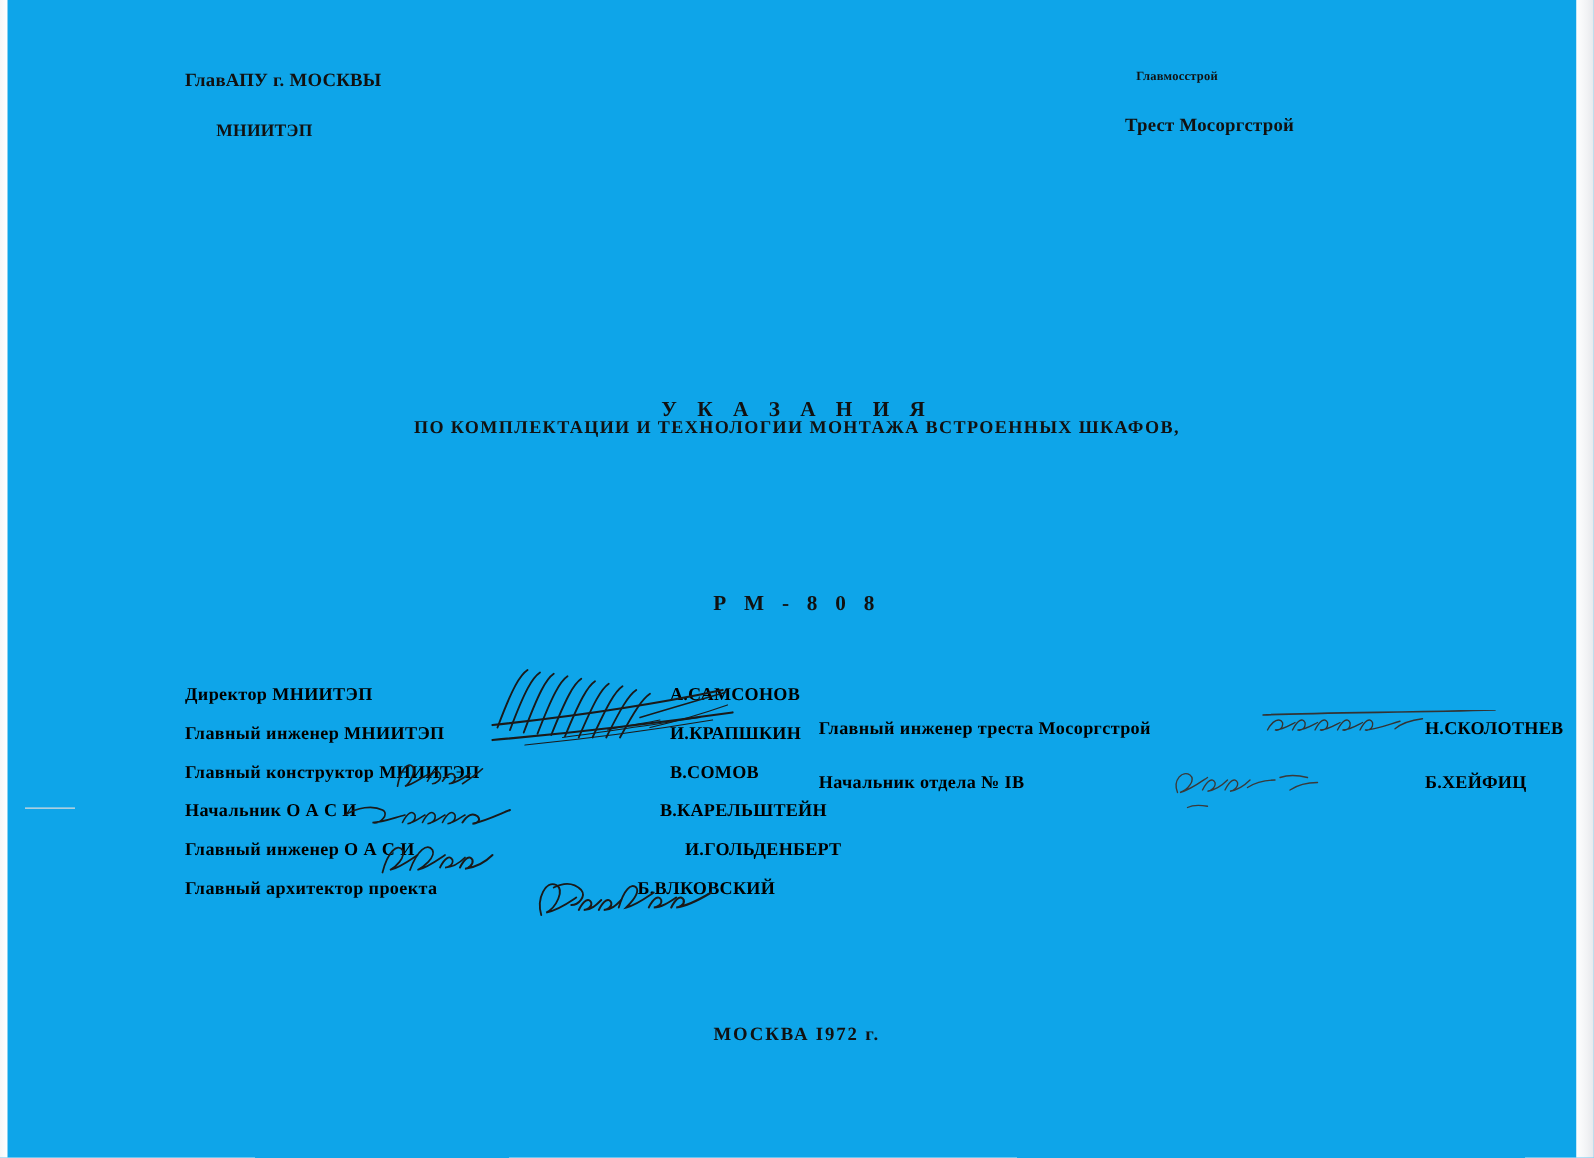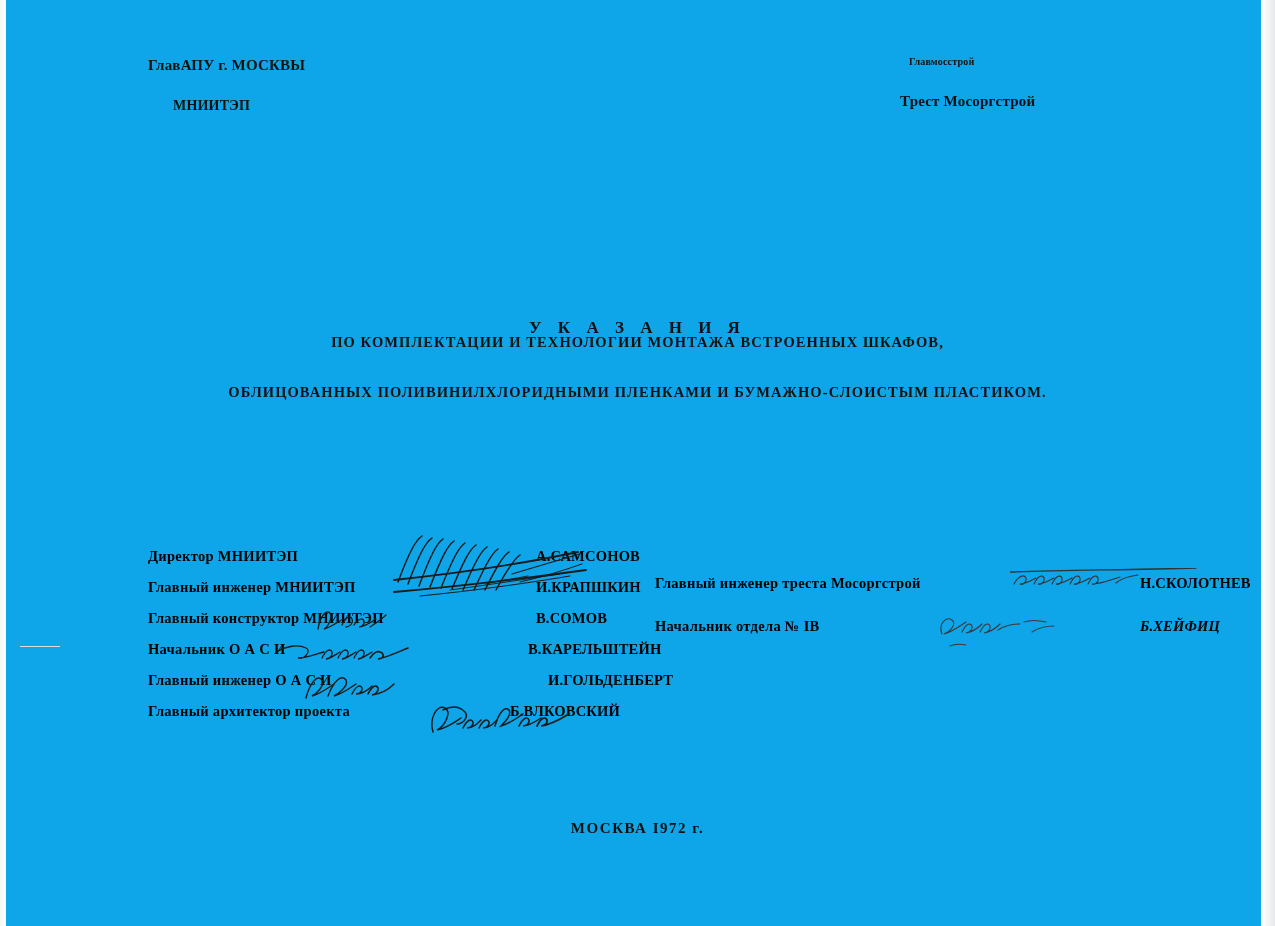--- a/index.html
+++ b/index.html
@@ -115,21 +115,21 @@
   
   .sig-row.r0 .sig-name { left: 388px; }
   .sig-row.r1 .sig-name { left: 388px; }
   .sig-row.r2 .sig-name { left: 388px; }
   .sig-row.r3 .sig-name { left: 380px; }
   .sig-row.r4 .sig-name { left: 380px; margin-left: 20px; }
   .sig-row.r5 .sig-name { left: 362px; }
 
   .sig-col-right .sig-row { height: 43px; }
   .sig-col-right .sig-row.q0 .sig-name { left: 485px; }
-  .sig-col-right .sig-row.q1 .sig-name { left: 485px; font-style: italic; }
+  .sig-col-right .sig-row.q1 .sig-name { left: 485px; }
 
   
   .scribble {
     position: absolute;
     pointer-events: none;
   }
   .scribble svg { display: block; }
 
   #footer {
     left: 0; top: 820px;
@@ -148,21 +148,21 @@
   <div class="edge-right"></div>
   <div class="hairline"></div>
 
   <div class="txt" id="hdr-left-1">ГлавАПУ г. МОСКВЫ</div>
   <div class="txt" id="hdr-left-2">МНИИТЭП</div>
   <div class="txt" id="hdr-right-1">Главмосстрой</div>
   <div class="txt" id="hdr-right-2">Трест Мосоргстрой</div>
 
   <div class="txt" id="doc-title">У К А З А Н И Я</div>
   <div class="txt" id="subtitle-1">ПО КОМПЛЕКТАЦИИ И ТЕХНОЛОГИИ МОНТАЖА ВСТРОЕННЫХ ШКАФОВ,</div>
-  <div class="txt" id="subtitle-2">ОБЛИЦОВАННЫХ ПОЛИВИНИЛХЛОРИДНЫМИ ПЛЕНКАМИ И БУМАЖНО-СЛОИСТЫМ ПЛАСТИКОМ.</div>
+  <div class="txt" id="doc-code">Р М - 8 0 8</div>
 
   <div class="sig-col-left">
     <div class="sig-row r0">
       <span class="sig-role">Директор МНИИТЭП</span>
       <span class="sig-name">А.САМСОНОВ</span>
     </div>
     <div class="sig-row r1">
       <span class="sig-role">Главный инженер МНИИТЭП</span>
       <span class="sig-name">И.КРАПШКИН</span>
     </div>

